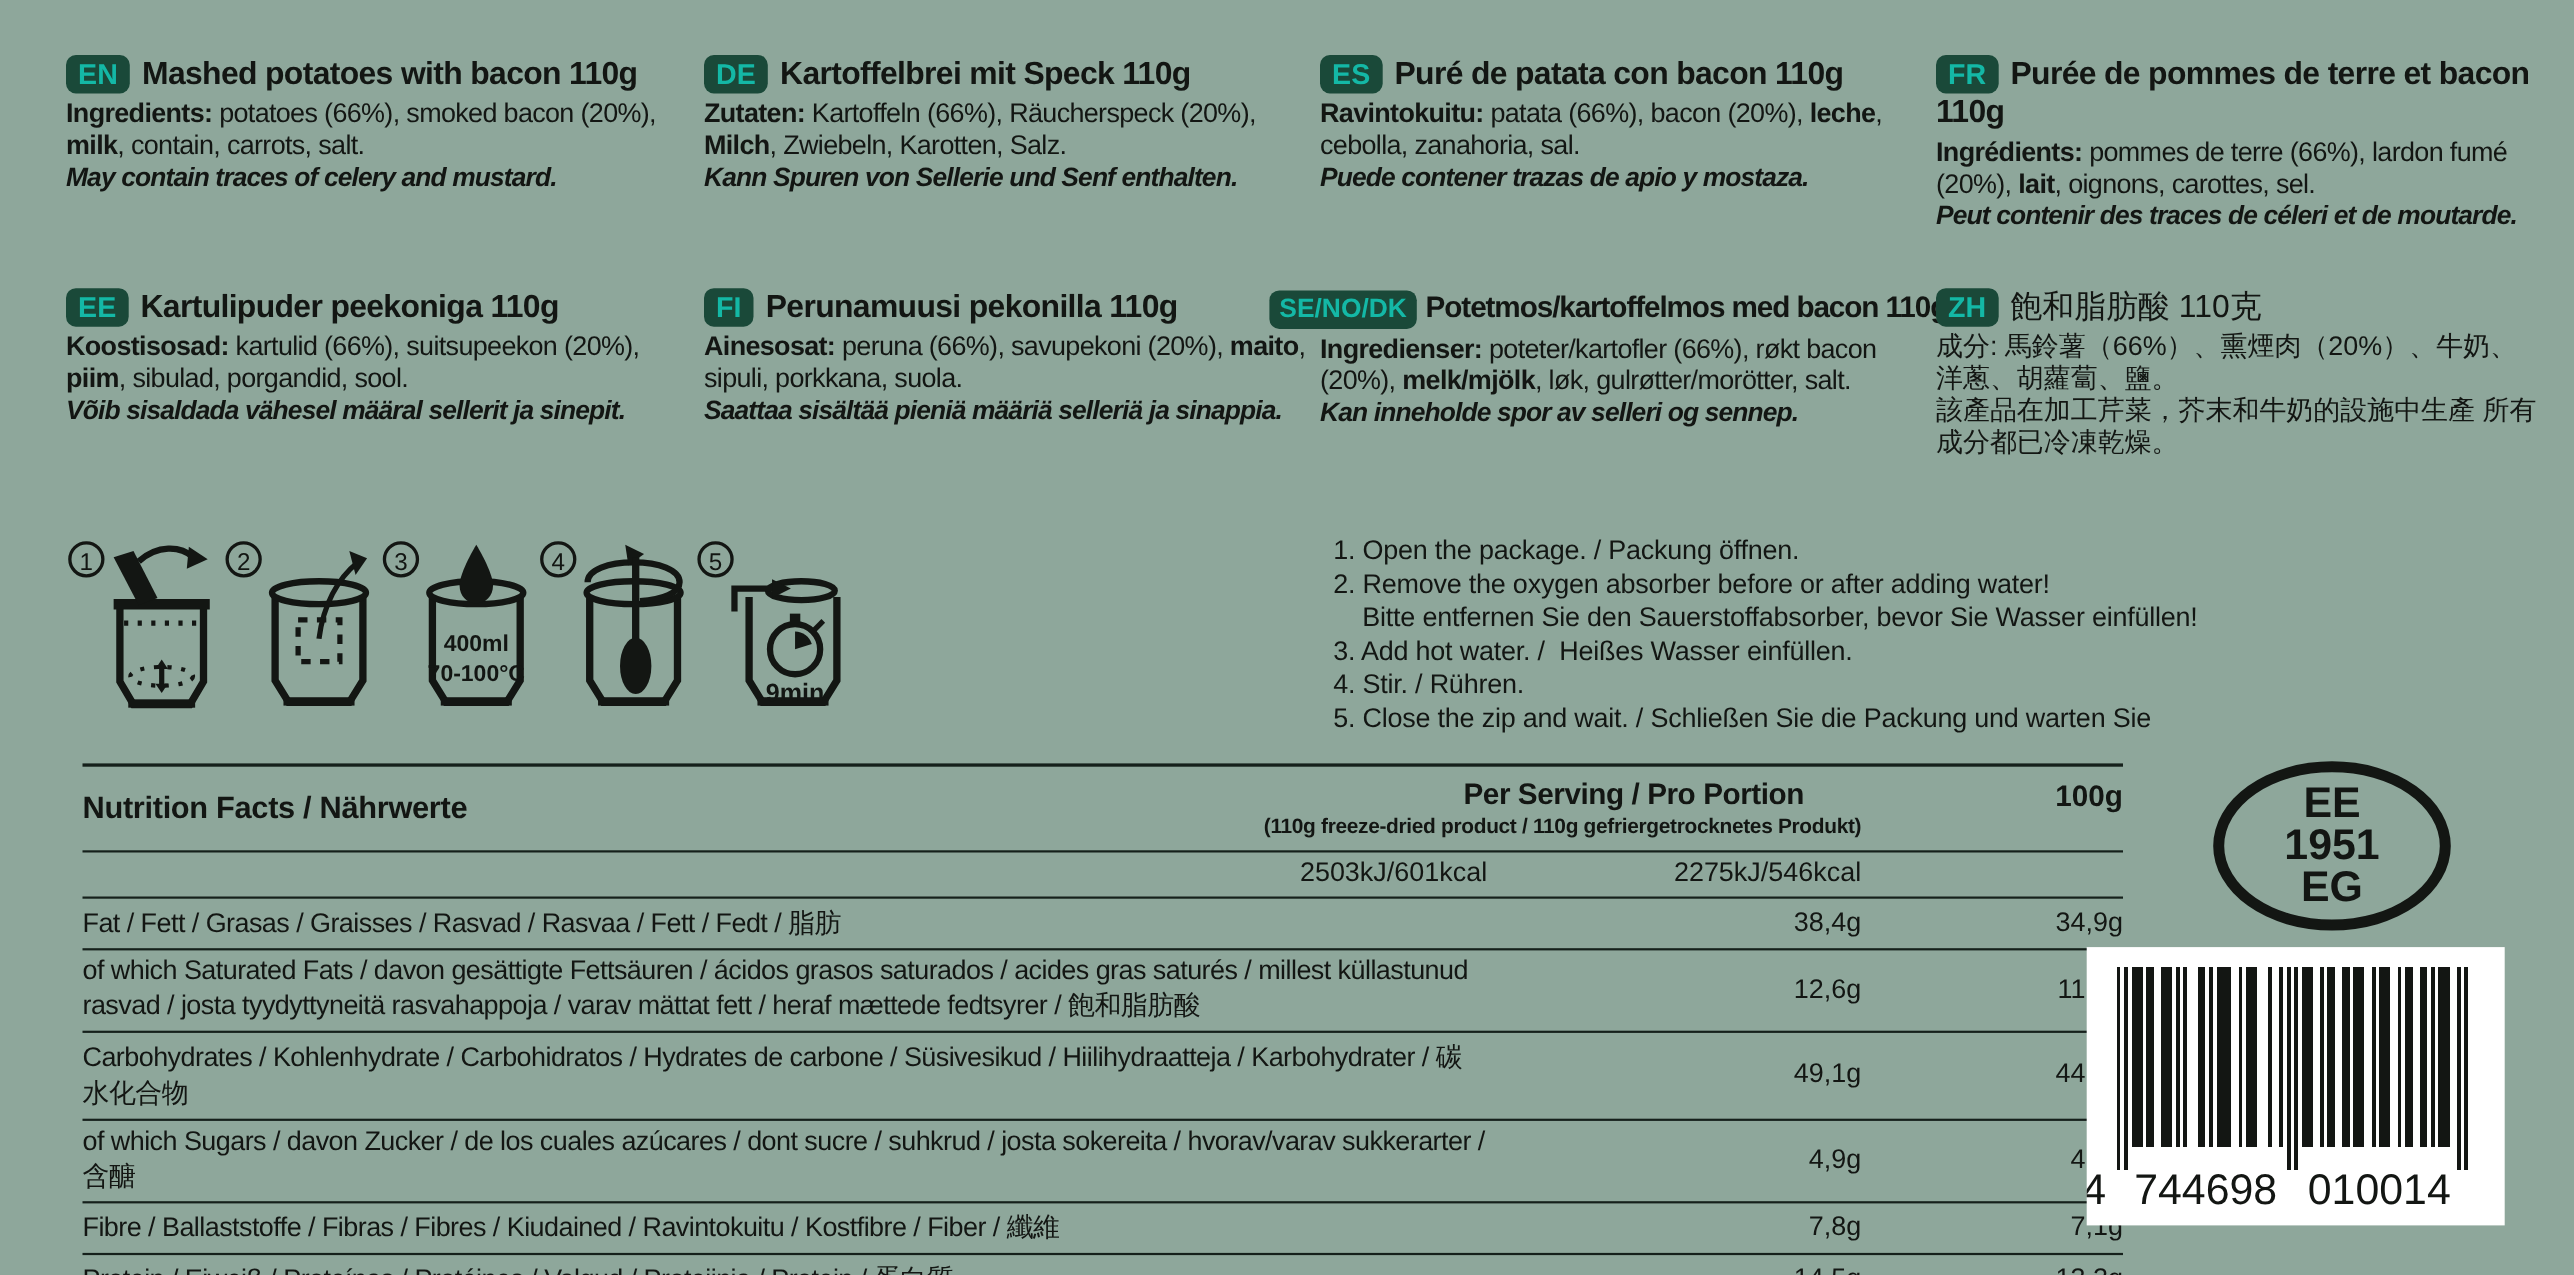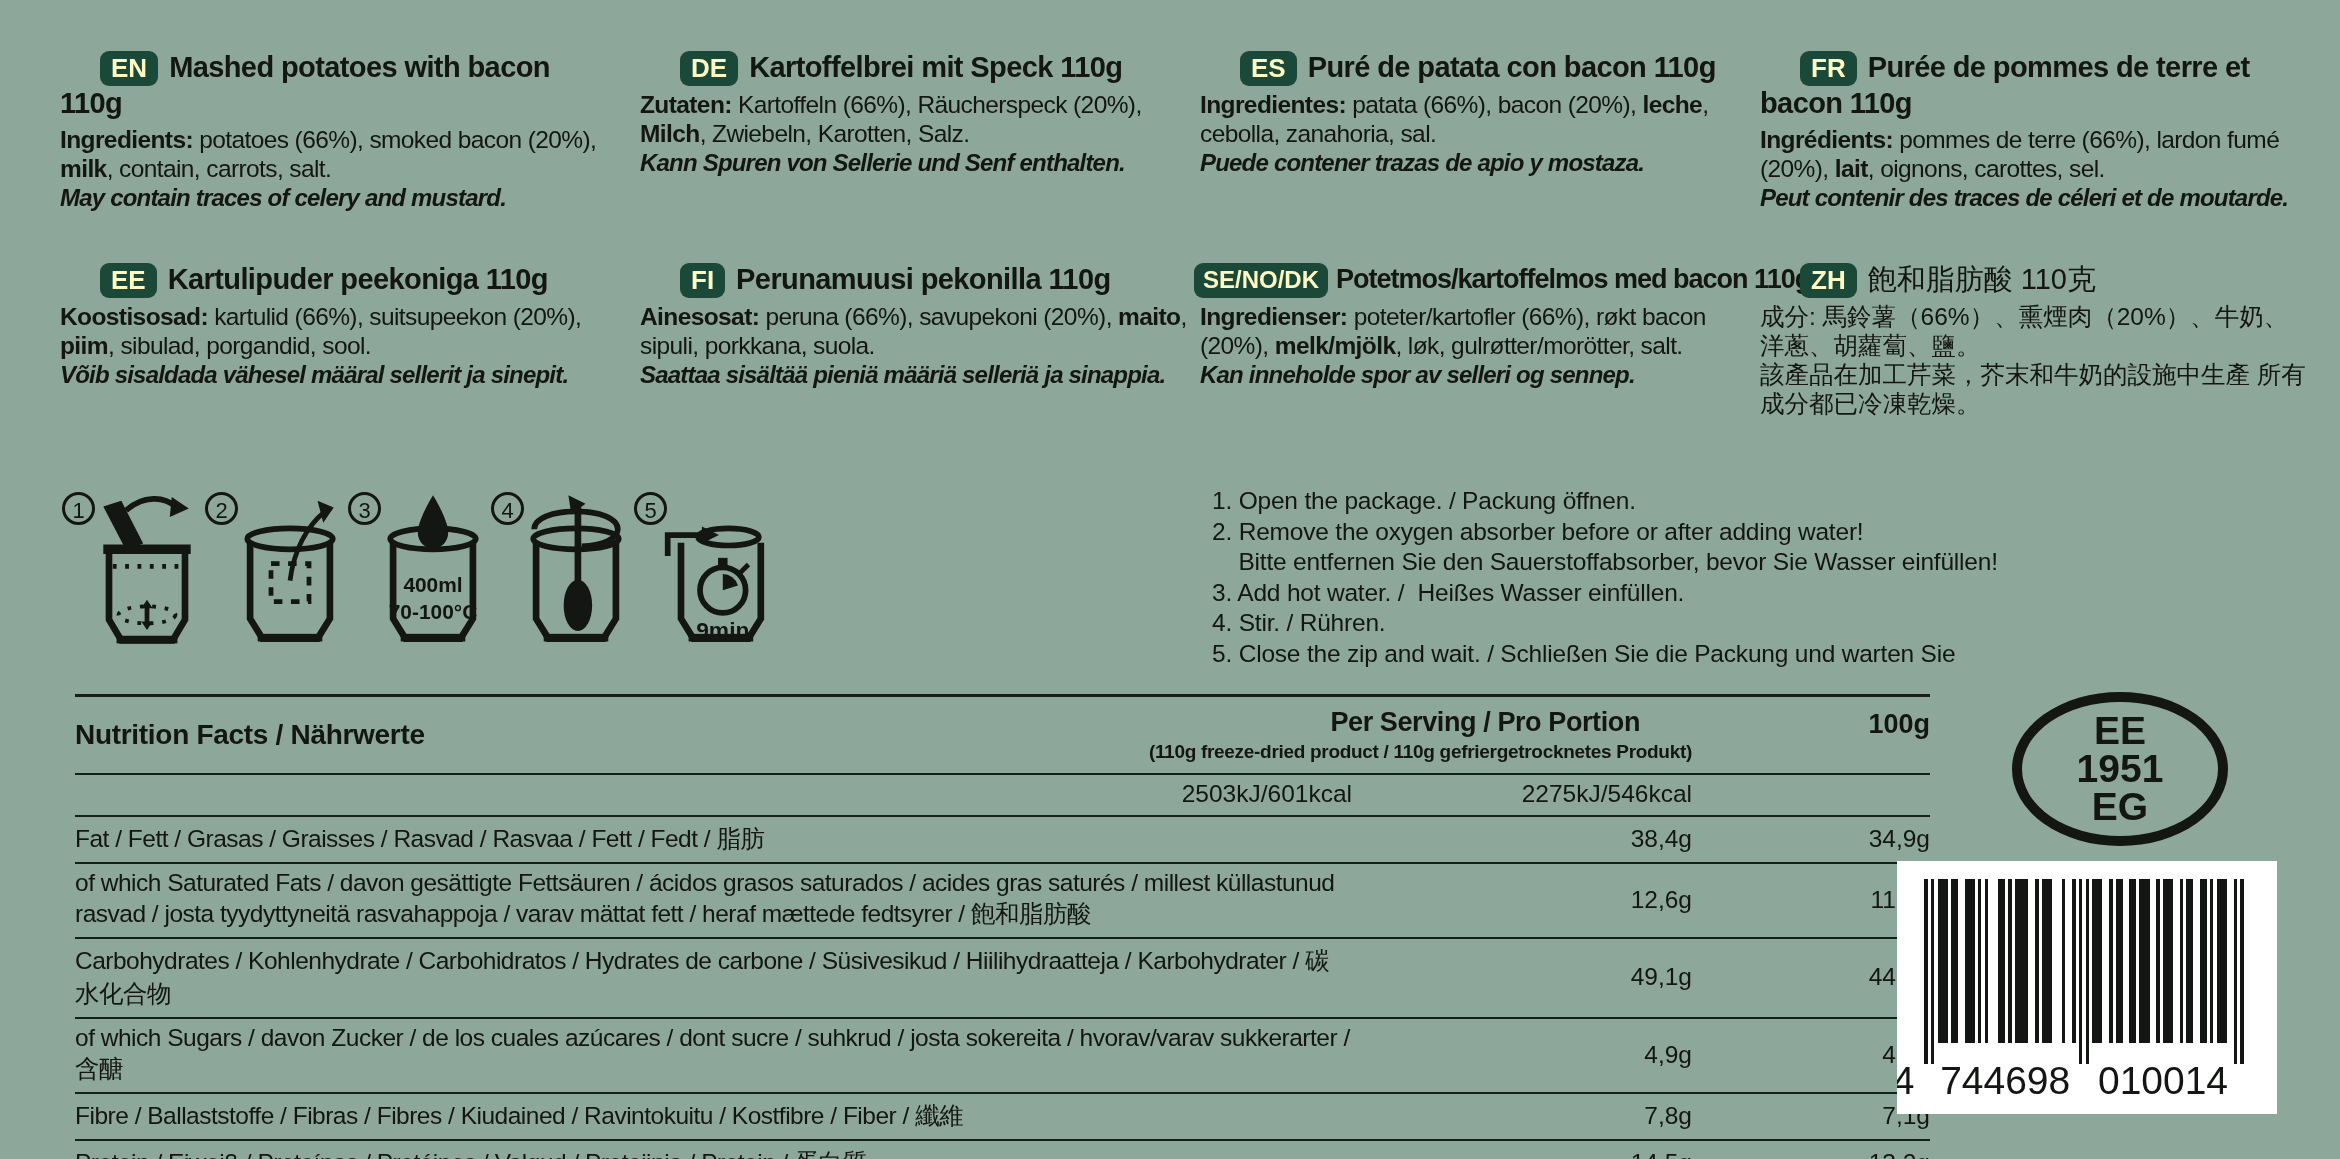--- a/index.html
+++ b/index.html
@@ -12,23 +12,23 @@
     background:var(--bg);color:var(--ink);
     font-family:"Liberation Sans", sans-serif;
     -webkit-font-smoothing:antialiased;
   }
   
   .lang-block{position:absolute;width:552px;}
   .lb-0{left:60px;top:50px}.lb-1{left:640px;top:50px}.lb-2{left:1200px;top:50px}.lb-3{left:1760px;top:50px}
   .lb-4{left:60px;top:262px}.lb-5{left:640px;top:262px}.lb-6{left:1200px;top:262px}.lb-7{left:1760px;top:262px}
   .lb-title{margin:0 0 4px 0;font-size:29px;font-weight:bold;line-height:35px;letter-spacing:-0.6px;}
   .badge{
-    display:inline-block;background:var(--badge);color:#fef9c3;font-weight:bold;
+    display:inline-block;background:var(--badge);color:#14b8a6;font-weight:bold;
     border-radius:9px;padding:2px 11px 3px;font-size:26px;line-height:30px;
-    margin-right:11px;letter-spacing:0;margin-left:40px;
+    margin-right:11px;letter-spacing:0;
   }
   .outdent .badge{position:relative;left:-46px;margin-right:-38px;padding:2px 9px 3px;font-size:24px;}
   .outdent .lb-title{font-size:27px;letter-spacing:-1px;white-space:nowrap;}
   .zh .lb-title{font-weight:normal;letter-spacing:0;}
   .lb-body{margin:0;font-size:24.5px;line-height:29px;letter-spacing:-0.6px;}
   .lb-allergen{margin:0;font-size:24px;line-height:29px;font-style:italic;font-weight:bold;letter-spacing:-0.8px;}
   .zh .lb-body,.zh .lb-allergen{letter-spacing:0;}
   .zh .lb-allergen{font-style:normal;font-weight:normal;font-size:24.5px;}
   
   .steps-icons{position:absolute;left:62px;top:476px;display:flex;}
@@ -80,21 +80,21 @@
     </div>
 
     <div class="lang-block lb-1">
       <p class="lb-title"><span class="badge">DE</span><span class="title-text">Kartoffelbrei mit Speck 110g</span></p>
       <p class="lb-body"><span style="font-weight: bold;">Zutaten:</span><span> Kartoffeln (66%), Räucherspeck (20%), </span><span style="font-weight: bold;">Milch</span><span>, Zwiebeln, Karotten, Salz.</span></p>
       <p class="lb-allergen">Kann Spuren von Sellerie und Senf enthalten.</p>
     </div>
 
     <div class="lang-block lb-2">
       <p class="lb-title"><span class="badge">ES</span><span class="title-text">Puré de patata con bacon 110g</span></p>
-      <p class="lb-body"><span style="font-weight: bold;">Ingredientes:</span><span> patata (66%), bacon (20%), </span><span style="font-weight: bold;">leche</span><span>, cebolla, zanahoria, sal.</span></p>
+      <p class="lb-body"><span style="font-weight: bold;">Ravintokuitu:</span><span> patata (66%), bacon (20%), </span><span style="font-weight: bold;">leche</span><span>, cebolla, zanahoria, sal.</span></p>
       <p class="lb-allergen">Puede contener trazas de apio y mostaza.</p>
     </div>
 
     <div class="lang-block lb-3">
       <p class="lb-title"><span class="badge">FR</span><span class="title-text">Purée de pommes de terre et bacon 110g</span></p>
       <p class="lb-body"><span style="font-weight: bold;">Ingrédients:</span><span> pommes de terre (66%), lardon fumé (20%), </span><span style="font-weight: bold;">lait</span><span>, oignons, carottes, sel.</span></p>
       <p class="lb-allergen">Peut contenir des traces de céleri et de moutarde.</p>
     </div>
 
     <div class="lang-block lb-4">

